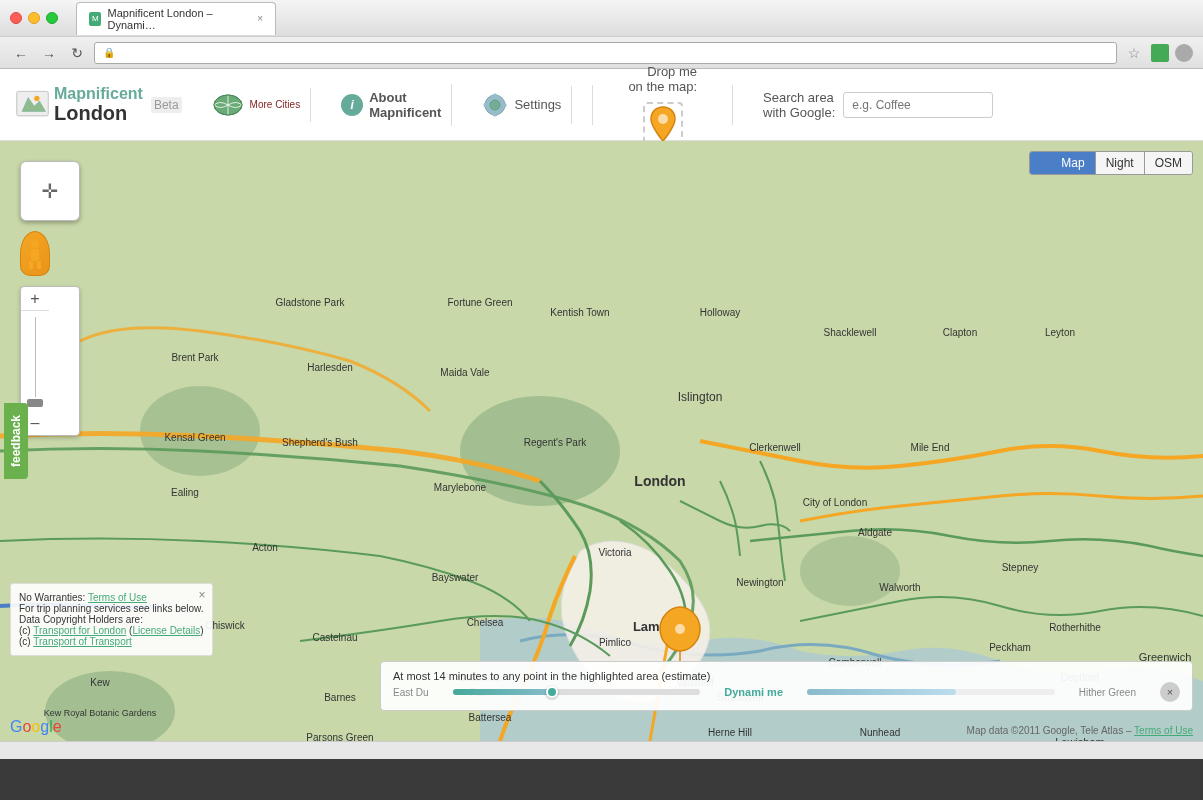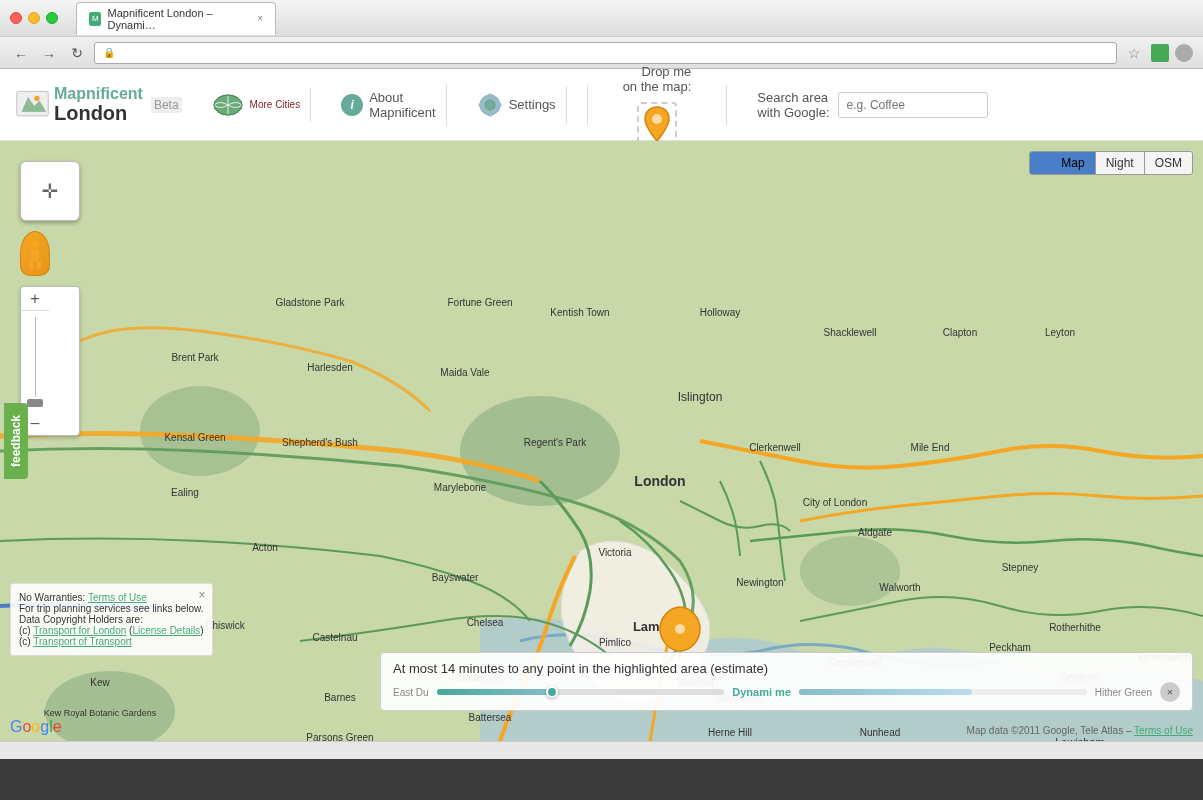--- a/index.html
+++ b/index.html
@@ -61,33 +61,33 @@
     .zoom-control { background: white; border: 1px solid #bbb; border-radius: 4px; box-shadow: 0 2px 4px rgba(0,0,0,0.2); }
     .zoom-btn { width: 28px; height: 24px; display: flex; align-items: center; justify-content: center; font-size: 16px; color: #555; cursor: pointer; border: none; background: none; }
     .zoom-btn:first-child { border-bottom: 1px solid #ddd; }
     .zoom-slider-container { width: 28px; display: flex; flex-direction: column; align-items: center; padding: 4px 0; }
     .zoom-line { width: 1px; background: #bbb; flex: 1; min-height: 80px; margin: 2px 0; }
     .zoom-thumb { width: 16px; height: 8px; background: #888; border-radius: 2px; cursor: pointer; }
 
     
     .map-type-buttons { position: absolute; top: 10px; right: 10px; z-index: 10; display: flex; border: 1px solid #999; border-radius: 3px; overflow: hidden; }
     .map-type-btn { padding: 4px 10px; font-size: 12px; cursor: pointer; background: #f5f5f5; color: #333; border: none; }
-    .map-type-btn.active { background: #4a7ec7; color: #000000; padding-left: 31px; }
+    .map-type-btn.active { background: #4a7ec7; color: #ffffff; padding-left: 31px; }
     .map-type-btn:not(:last-child) { border-right: 1px solid #999; }
 
     
     .feedback-tab { position: absolute; left: -30px; top: 50%; transform: translateY(-50%) rotate(-90deg); background: #6ab04c; color: white; padding: 5px 12px; font-size: 12px; font-weight: bold; cursor: pointer; z-index: 20; border-radius: 0 0 4px 4px; }
 
     .warnings-box { position: absolute; bottom: 85px; left: 10px; background: rgba(255,255,255,0.9); border: 1px solid #ddd; padding: 8px; font-size: 10px; color: #333; max-width: 240px; border-radius: 3px; z-index: 15; }
     .warnings-close { position: absolute; top: 4px; right: 6px; cursor: pointer; color: #888; font-size: 12px; }
     .warnings-link { color: #4a7; text-decoration: underline; cursor: pointer; }
 
     .time-info-box { position: absolute; bottom: 30px; right: 10px; left: 380px; background: rgba(255,255,255,0.93); border: 1px solid #ccc; border-radius: 4px; padding: 8px 12px; z-index: 15; }
-    .time-info-text { font-size: 13px; color: #333; margin-bottom: 6px; }
-    .time-slider-row { display: flex; align-items: center; gap: 8px; }
+    .time-info-text { font-size: 11px; color: #333; margin-bottom: 0; }
+    .time-slider-row { display: flex; align-items: center; gap: 24px; }
     .time-slider-label-left { font-size: 10px; color: #888; }
     .time-slider { flex: 1; height: 6px; background: #ddd; border-radius: 3px; position: relative; }
     .time-slider-fill { width: 40%; height: 100%; background: linear-gradient(to right, #4a9, #8bc); border-radius: 3px; }
     .time-slider-handle { position: absolute; top: 50%; left: 40%; transform: translate(-50%, -50%); width: 12px; height: 12px; background: #4a9; border-radius: 50%; border: 2px solid white; box-shadow: 0 1px 3px rgba(0,0,0,0.3); cursor: pointer; }
     .time-slider-label-center { font-size: 11px; color: #4a9; font-weight: bold; }
     .time-slider-label-right { font-size: 10px; color: #888; }
     .time-slider-close { width: 20px; height: 20px; background: #ccc; border-radius: 50%; display: flex; align-items: center; justify-content: center; font-size: 11px; cursor: pointer; color: #555; }
     .address-text { font-size: 11px; color: #4a7; margin-top: 4px; cursor: pointer; text-decoration: underline; }
 
     
@@ -153,21 +153,21 @@
       <path d="M2 11 Q8 6 16 11 Q24 16 30 11" fill="none" stroke="#fff" stroke-width="0.8"></path>
       <path d="M2 11 Q8 16 16 11 Q24 6 30 11" fill="none" stroke="#fff" stroke-width="0.8"></path>
       <line x1="16" y1="1" x2="16" y2="21" stroke="#fff" stroke-width="0.8"></line>
       <ellipse cx="16" cy="11" rx="14" ry="10" fill="none" stroke="#4a8a5a" stroke-width="1"></ellipse>
     </svg>
     <span style="font-size:10px;color:#7f1d1d;">More Cities</span>
   </div>
 
   <div class="header-nav-item">
     <div class="nav-info-icon">i</div>
-    <span style="font-size:13px;color:#555;white-space:pre-line;">About
+    <span style="font-size:13px;color:#555;white-space:pre-line;font-weight:bold;">About
 Mapnificent</span>
   </div>
 
   <div class="header-nav-item">
     <svg width="26" height="26" viewBox="0 0 26 26">
       <circle cx="13" cy="13" r="10" fill="#9bc" stroke="#7aa" stroke-width="1"></circle>
       <circle cx="13" cy="13" r="5" fill="#7a9" stroke="#5a7" stroke-width="1"></circle>
       <circle cx="13" cy="4" r="2.5" fill="#9bc"></circle>
       <circle cx="13" cy="22" r="2.5" fill="#9bc"></circle>
       <circle cx="4" cy="13" r="2.5" fill="#9bc"></circle>

